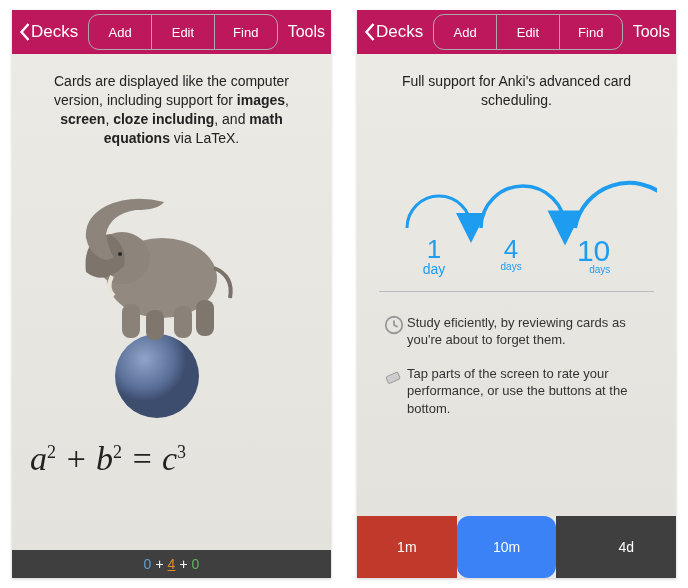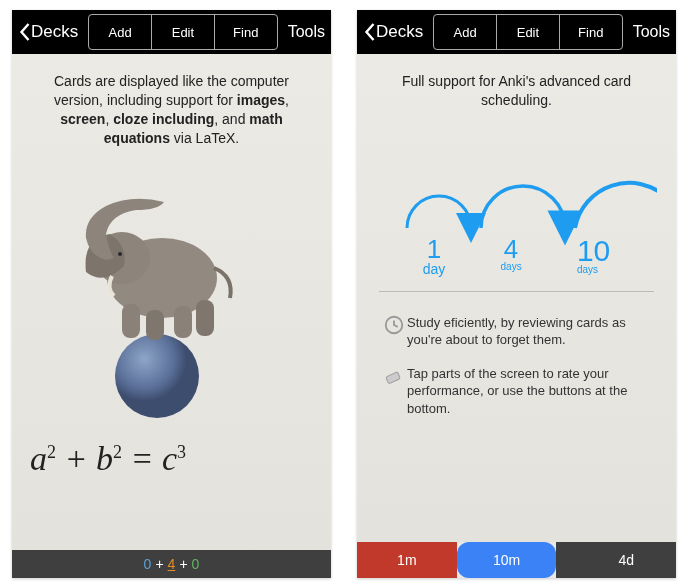--- a/index.html
+++ b/index.html
@@ -16,40 +16,40 @@
     width: 320px;
     height: 568px;
     background: #e8e8e4;
     display: flex;
     flex-direction: column;
     box-shadow: 0 1px 3px rgba(0,0,0,0.2);
     position: relative;
   }
   .topbar {
     height: 44px;
-    background: #000000;
+    background: #be185d;
     display: flex;
     align-items: center;
     padding: 0 6px;
     color: #fff;
     gap: 4px;
   }
   .back {
     display: flex;
     align-items: center;
     font-size: 17px;
     cursor: pointer;
   }
   .back svg { width: 13px; height: 20px; }
   .seg {
     display: flex;
     flex: 1;
     margin: 0 6px;
     border: 1px solid #aaa;
-    border-radius: 4px;
+    border-radius: 11px;
     overflow: hidden;
     height: 36px;
   }
   .seg button {
     flex: 1;
     background: transparent;
     border: none;
     color: #fff;
     font-size: 13px;
     border-right: 1px solid #aaa;
@@ -119,21 +119,21 @@
   }
   .tip {
     display: flex;
     font-size: 13px;
     color: #333;
     line-height: 1.35;
     padding: 8px 6px;
   }
   .tip .icon-slot { width: 26px; flex-shrink:0; display:flex; justify-content:center; }
   .rate-bar {
-    height: 36px;
+    height: 62px;
     display: flex;
   }
   .rate-bar > div {
     flex: 1;
     display:flex;
     align-items:center;
     justify-content:center;
     color:#fff;
     font-size: 14px;
     cursor:pointer;
@@ -249,21 +249,21 @@
     </div>
     <div style="display:flex; justify-content:space-around; margin:-34px 20px 0; color:#1e9df0">
       <div style="text-align:center">
         <div style="font-size:26px;font-weight:300">1</div>
         <div style="font-size:14px;margin-top:-4px">day</div>
       </div>
       <div style="text-align:center">
         <div style="font-size:26px;font-weight:300">4</div>
         <div style="font-size:10px;margin-top:-4px">days</div>
       </div>
-      <div style="text-align:left">
+      <div style="text-align:right">
         <div style="font-size:30px;font-weight:300">10</div>
         <div style="font-size:10px;margin-top:-4px">days</div>
       </div>
     </div>
 
     <div class="hr"></div>
 
     <div class="tip">
       <div class="icon-slot">
         <svg width="22" height="22" viewBox="0 0 24 24">

